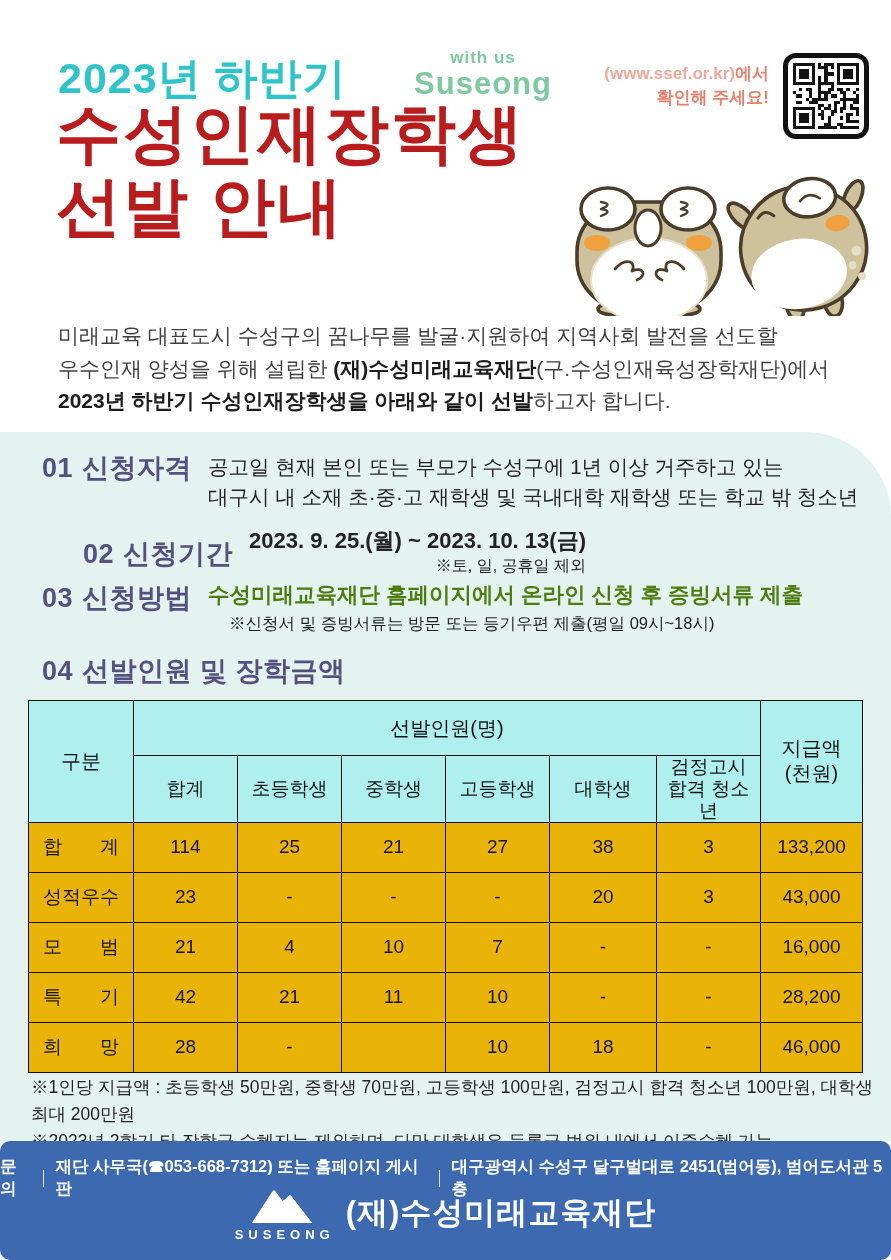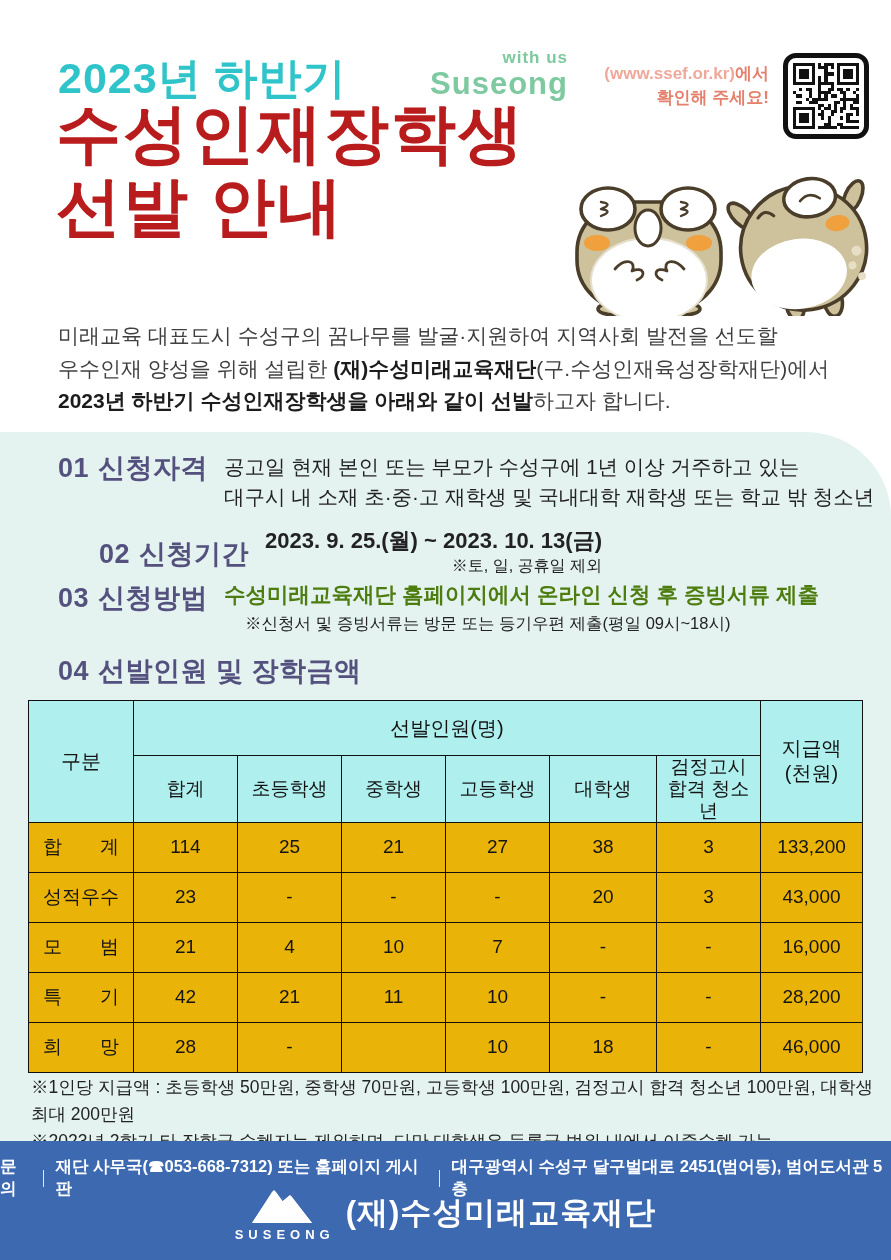--- a/index.html
+++ b/index.html
@@ -2,21 +2,21 @@
 <html><head>
 <meta charset="utf-8">
 <style>
   html,body{margin:0;padding:0;background:#fff;}
   body{width:891px;height:1260px;position:relative;overflow:hidden;
        font-family:"Liberation Sans",sans-serif;color:#222;}
   .abs{position:absolute;}
 
   
   .subtitle{left:58px;top:50px;font-size:43px;font-weight:800;color:#2fc4c9;letter-spacing:1px;}
-  .brand{left:398px;top:48px;width:170px;text-align:right;color:#7ec9a0;}
+  .brand{left:398px;top:48px;width:170px;text-align:center;color:#7ec9a0;}
   .brand .tagline{font-size:17px;font-weight:600;letter-spacing:1px;}
   .brand .name{font-size:31px;font-weight:800;letter-spacing:1px;margin-top:-2px;}
 
   .qr-note{right:122px;top:62px;text-align:right;font-size:17px;line-height:1.4;font-weight:700;}
   .qr-note .dk{color:#e5806d;}
   .qr-note .lt{color:#f0a89a;}
 
   .qr-box{right:22px;top:53px;width:66px;height:66px;border:5px solid #111;border-radius:13px;
           background:#fff;padding:5px;}
   .qr-box svg{display:block;width:66px;height:66px;}
@@ -24,21 +24,21 @@
   .main-title{left:56px;top:98px;font-size:65px;line-height:1.12;font-weight:800;color:#b91c1c;letter-spacing:2px;}
 
   .mascots{right:14px;top:166px;width:320px;height:150px;}
 
   .intro{left:58px;top:320px;font-size:21px;line-height:1.55;color:#3f3f3f;}
   .intro b{color:#1c1c1c;}
 
   
   .mint{left:0;top:432px;width:891px;height:709px;background:#e4f3f0;border-top-right-radius:85px;}
 
-  .sec{position:absolute;left:58px;display:flex;}
+  .sec{position:absolute;left:42px;display:flex;}
   .sec .head{font-size:27px;font-weight:800;color:#55517f;white-space:nowrap;letter-spacing:.5px;}
   .sec .head .num{margin-right:9px;}
   .sec .body{margin-left:16px;}
 
   .sec1{top:18px;}
   .sec1 .body{font-size:20.5px;line-height:1.45;color:#222;padding-top:2px;font-weight:500;}
   .sec2{top:94px;align-items:center;margin-left:41px;}
   .sec2 .period{font-size:22px;font-weight:700;color:#222;}
   .sec2 .note{font-size:16px;font-weight:500;color:#222;margin-left:10px;padding-bottom:2px;}
   .sec2 .body{display:flex;align-items:flex-end;padding-bottom:2px;flex-direction:column;}
@@ -54,21 +54,21 @@
   .sel-table .cy{background:#aff0ef;}
   .sel-table tr.h1 td{height:54px;font-size:20px;}
   .sel-table tr.h2 td{height:52px;font-size:19px;line-height:1.15;}
   .sel-table tr.dr td{height:49px;}
   .amount-h div{line-height:1.25;}
 
   
   .footnotes{left:31px;top:642px;font-size:17.5px;line-height:1.55;color:#222;font-weight:500;}
 
   
-  .footer{left:0;top:1141px;width:891px;height:119px;background:#3d69b1;color:#fff;}
+  .footer{left:0;top:1141px;width:891px;height:119px;background:#3d69b1;color:#fff;border-radius:10px;}
   .contact{position:absolute;left:0;top:15px;width:100%;display:flex;justify-content:center;
            align-items:center;font-size:16.5px;font-weight:600;}
   .contact .sep{display:inline-block;width:1px;height:17px;background:#fff;opacity:.85;margin:0 11px;}
   .f-logo-row{position:absolute;left:0;top:44px;width:100%;display:flex;justify-content:center;
               align-items:flex-end;gap:16px;}
   .f-logo{display:flex;flex-direction:column;align-items:center;}
   .f-logo svg{width:64px;height:40px;}
   .f-logo .cap{font-size:13px;font-weight:700;letter-spacing:5px;margin-top:2px;margin-right:-5px;}
   .org{font-size:31px;font-weight:800;letter-spacing:1px;padding-bottom:8px;}
 </style>

